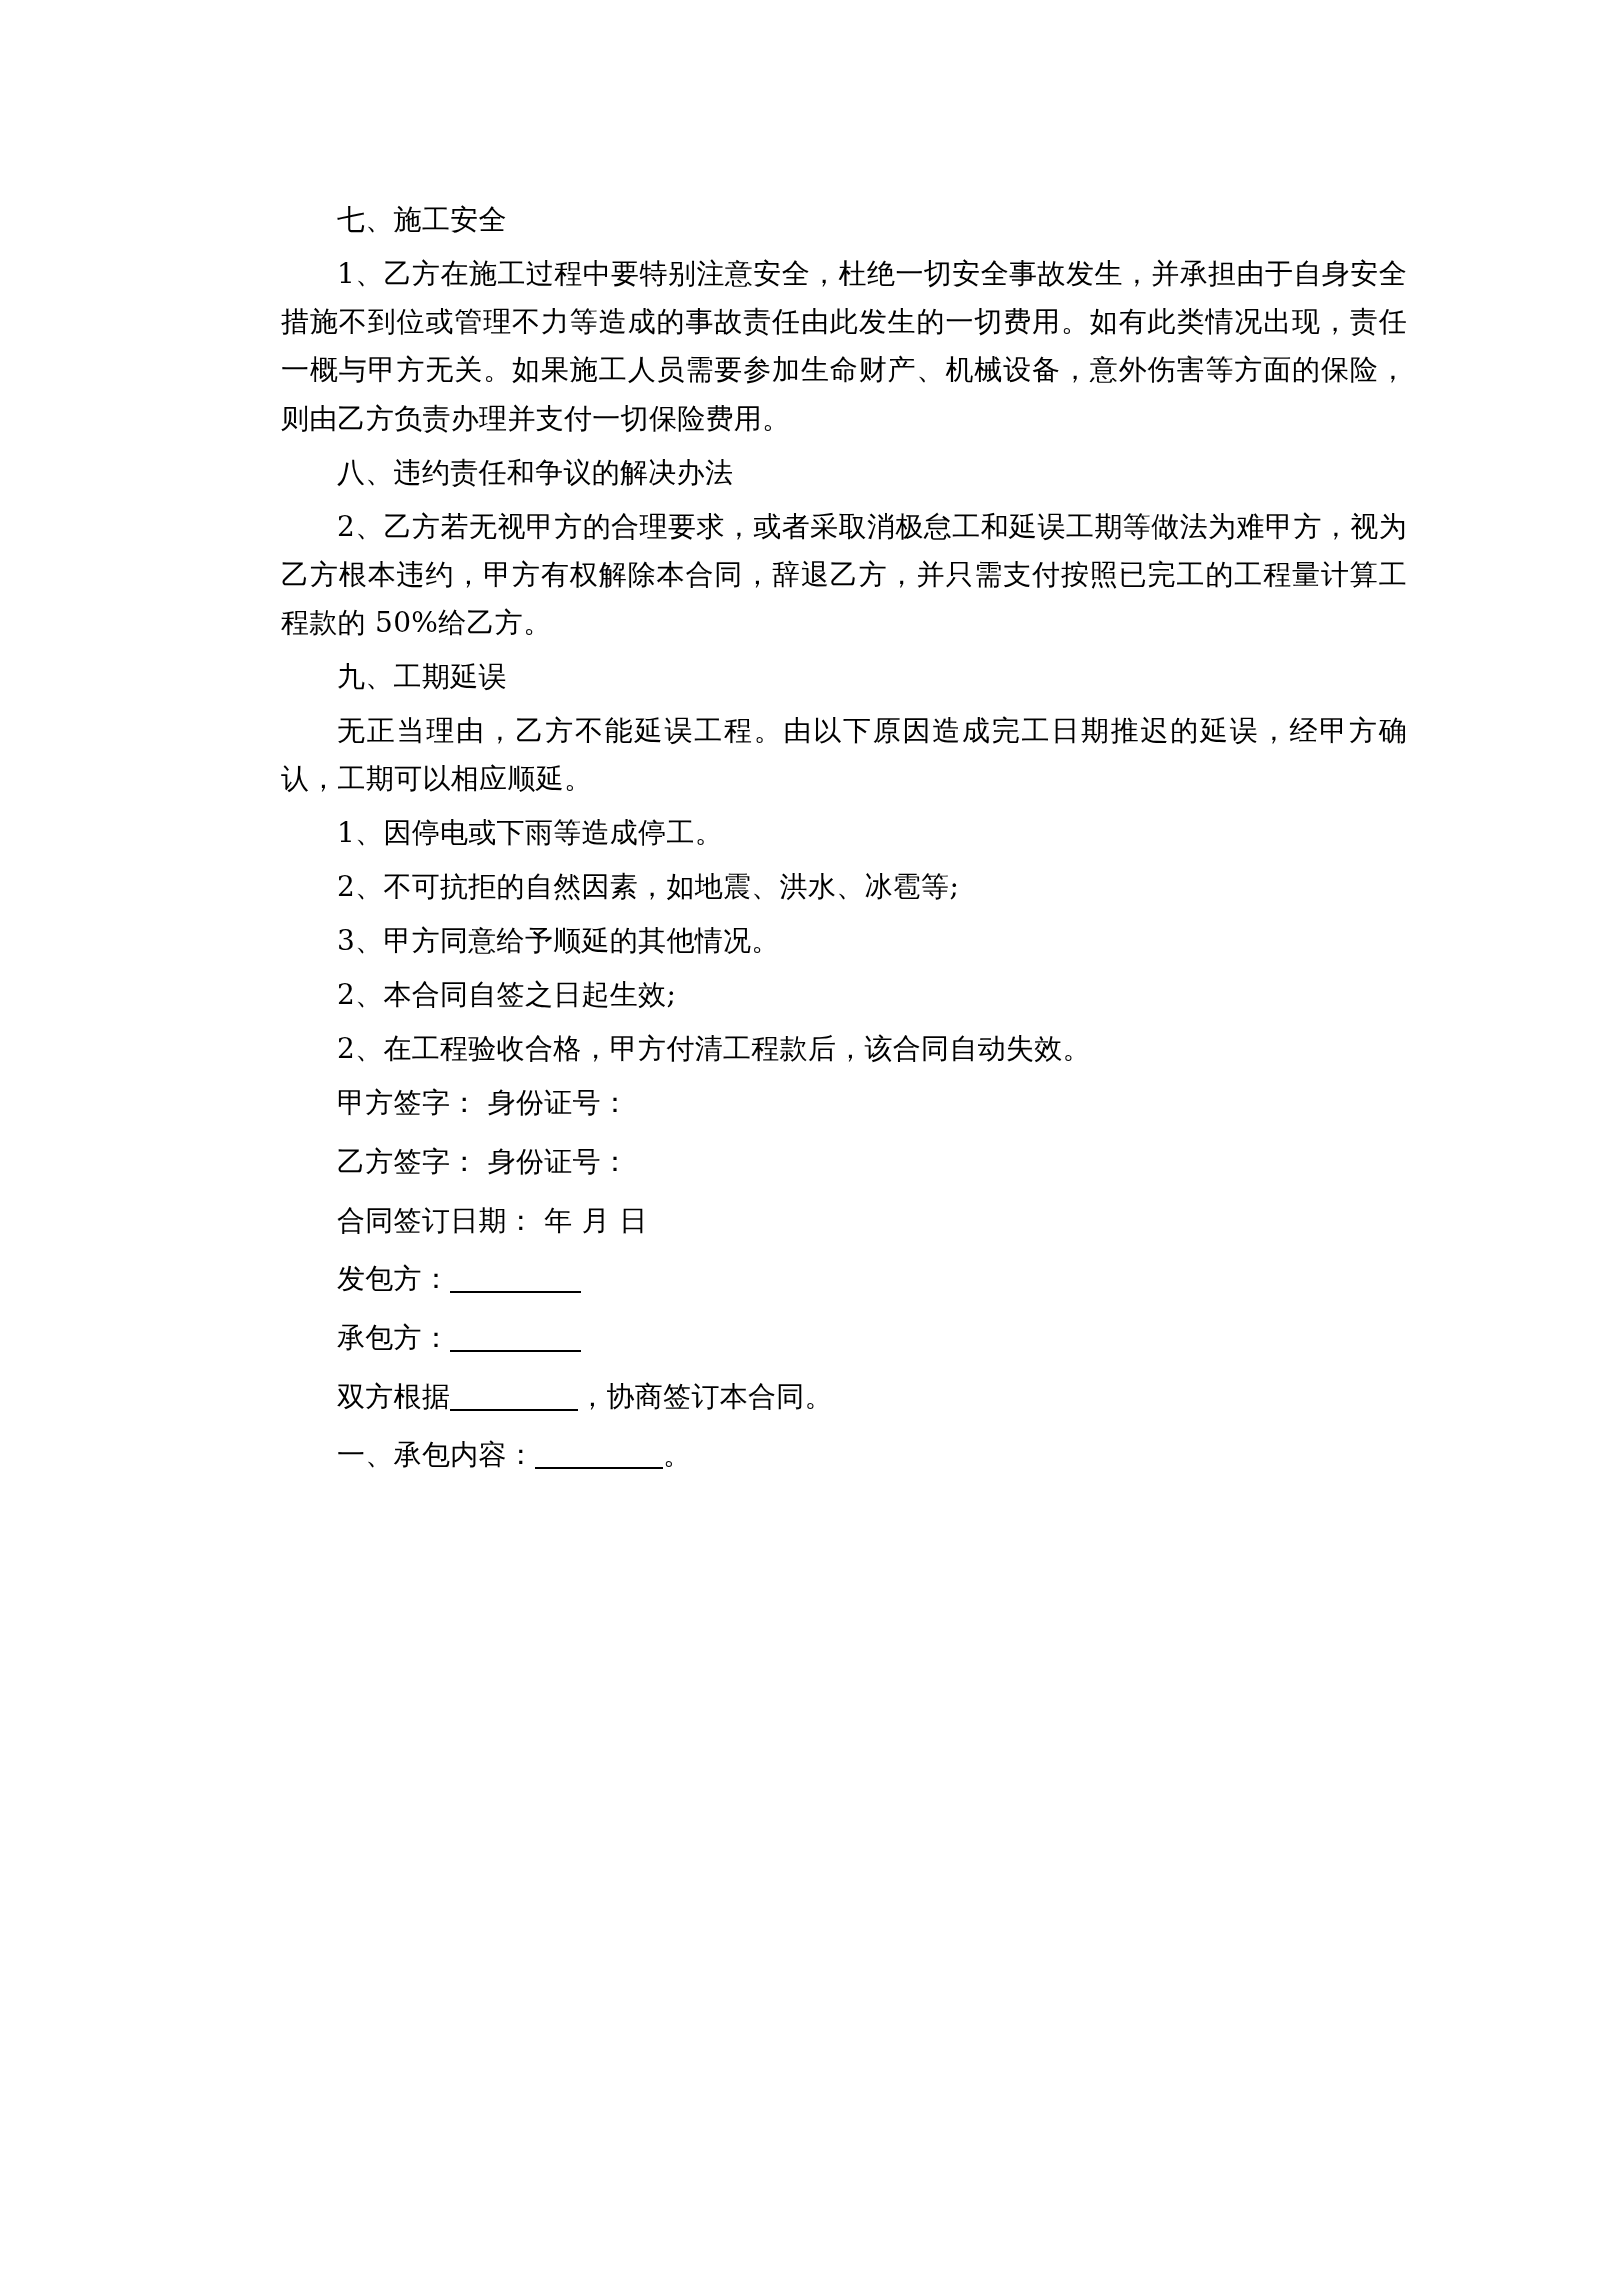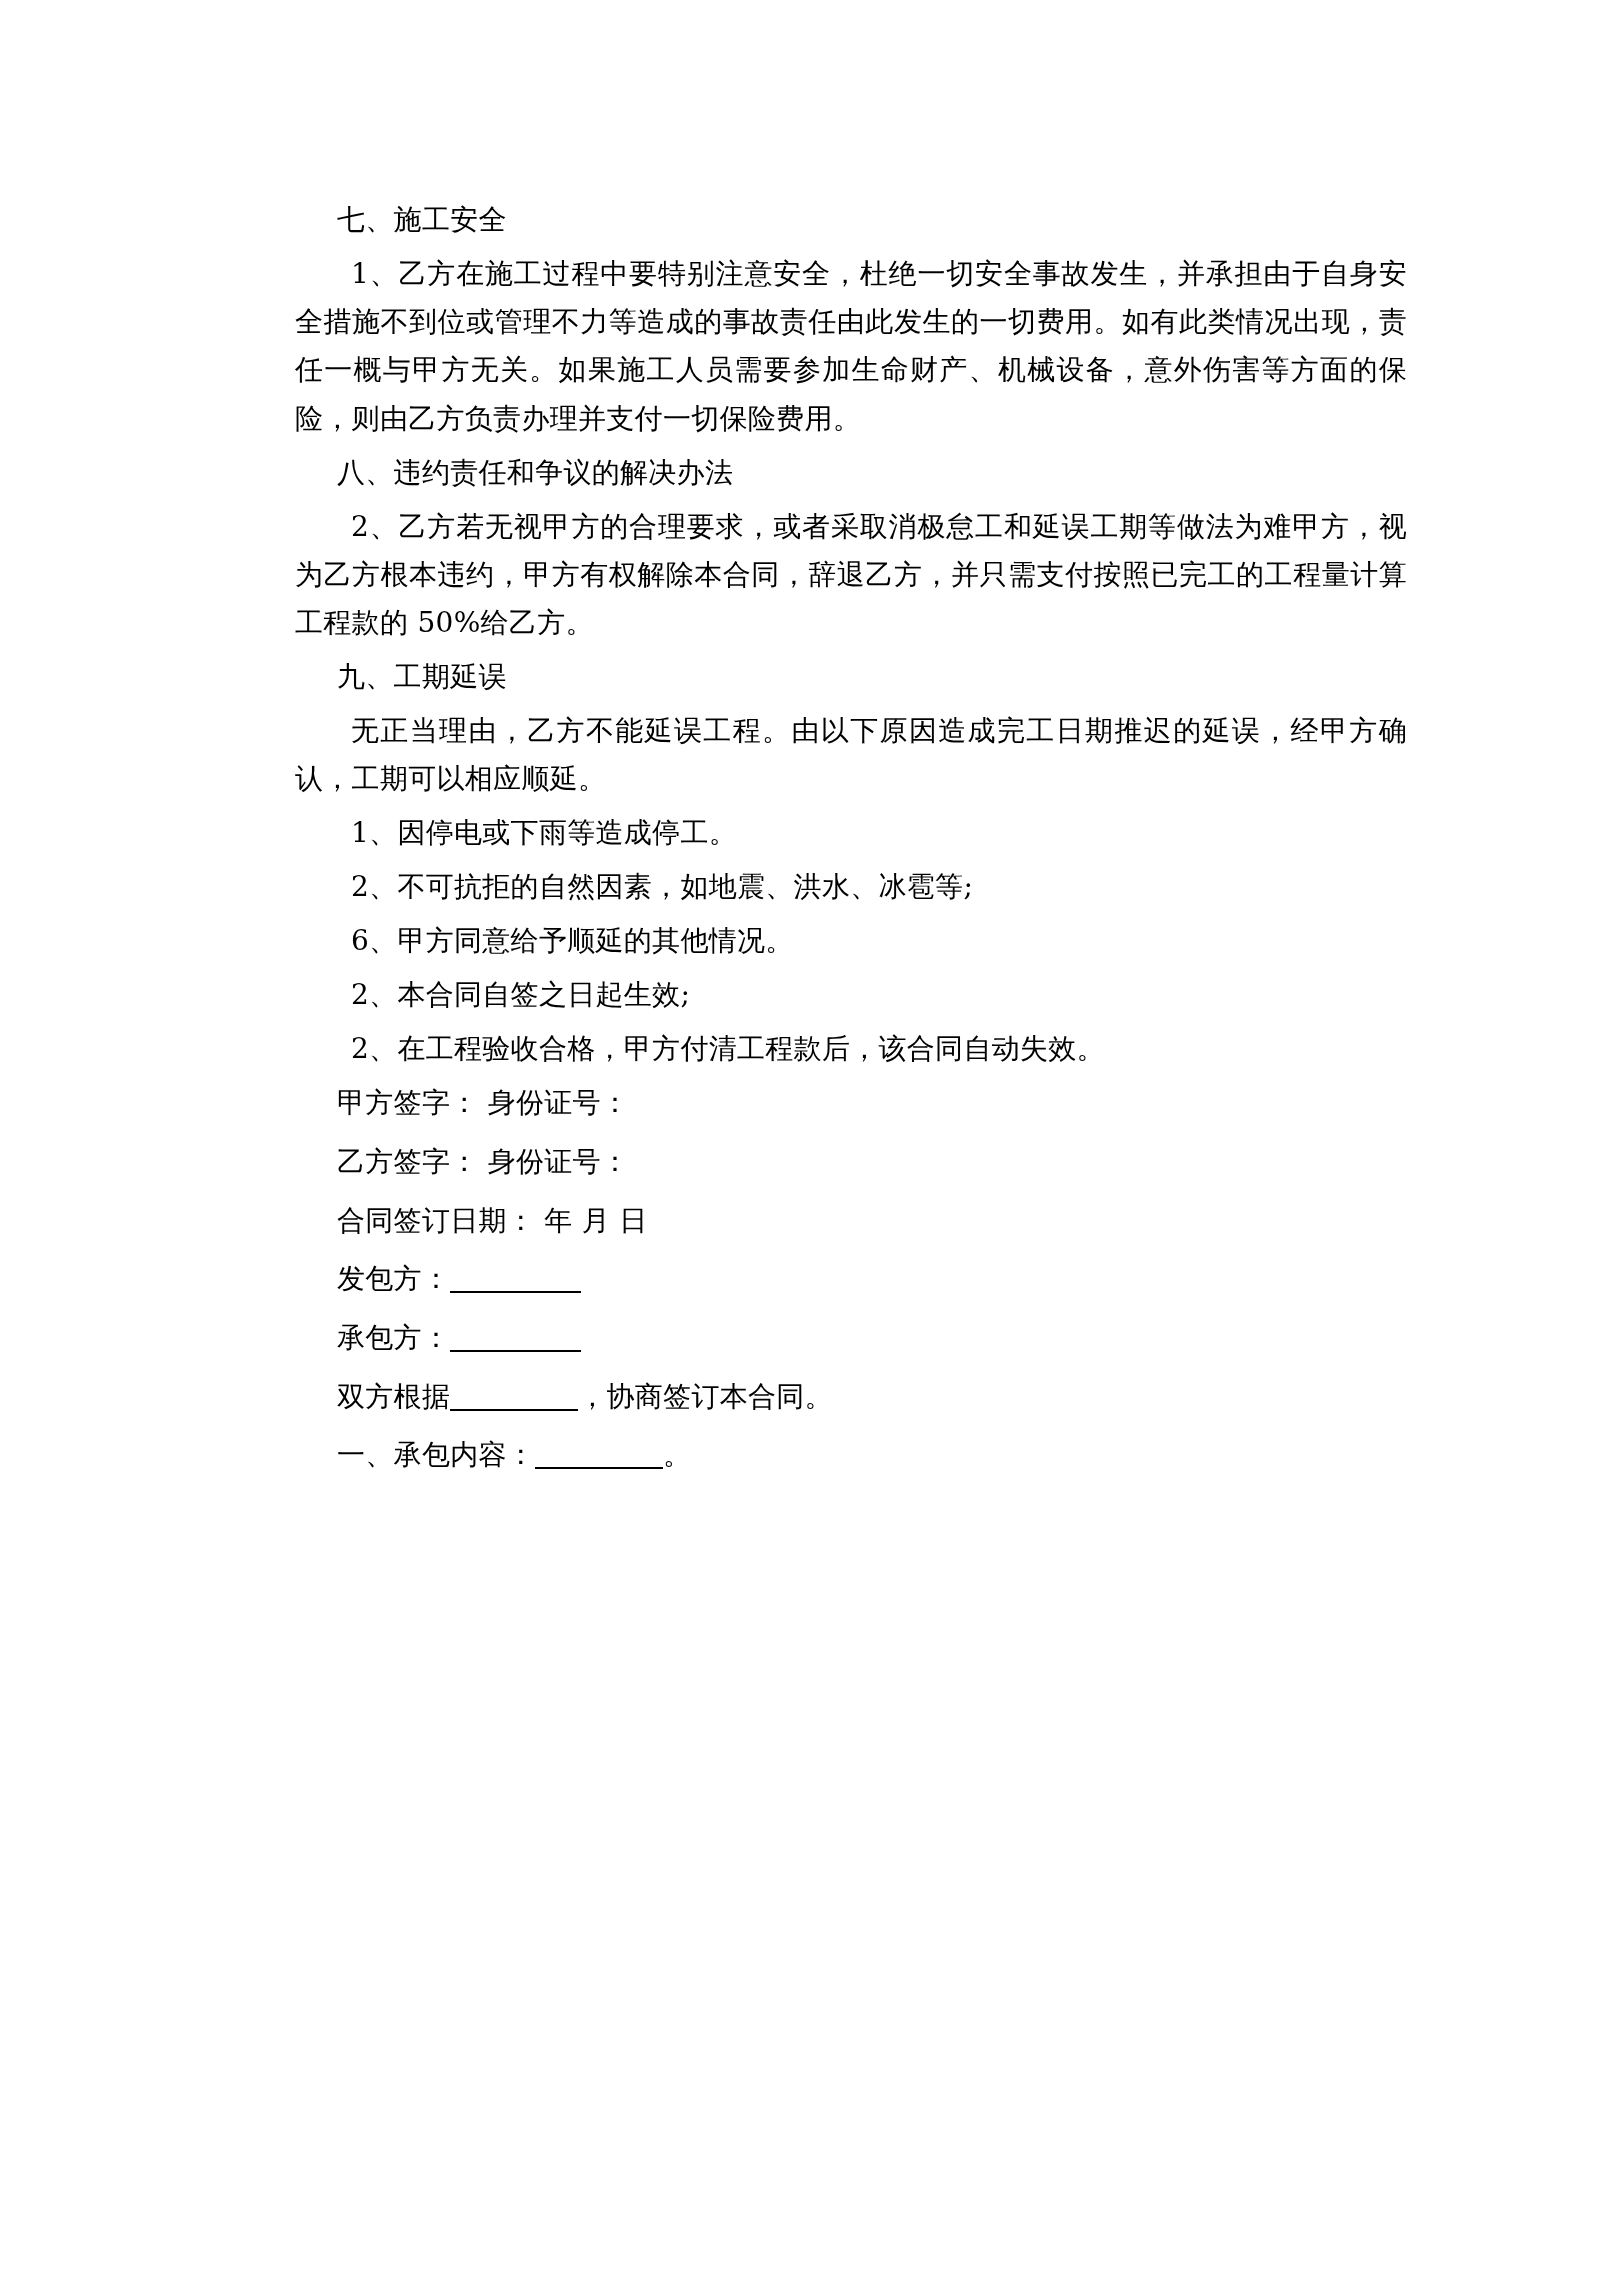--- a/index.html
+++ b/index.html
@@ -25,21 +25,20 @@
     font-size: 28px;
     line-height: 1.72;
     letter-spacing: 0.3px;
     text-align: justify;
   }
   p {
     margin: 0 0 5.9px 0;
   }
   .indent {
     text-indent: 2em;
-    margin-left: 14px;
   }
   .heading {
     text-indent: 2em;
     font-weight: normal;
   }
   .blank-line {
     display: inline-block;
     min-width: 131px;
     border-bottom: 2px solid #000;
     height: 1em;
@@ -62,21 +61,21 @@
     <p class="heading">七、施工安全</p>
     <p class="indent">1、乙方在施工过程中要特别注意安全，杜绝一切安全事故发生，并承担由于自身安全措施不到位或管理不力等造成的事故责任由此发生的一切费用。如有此类情况出现，责任一概与甲方无关。如果施工人员需要参加生命财产、机械设备，意外伤害等方面的保险，则由乙方负责办理并支付一切保险费用。</p>
 
     <p class="heading">八、违约责任和争议的解决办法</p>
     <p class="indent">2、乙方若无视甲方的合理要求，或者采取消极怠工和延误工期等做法为难甲方，视为乙方根本违约，甲方有权解除本合同，辞退乙方，并只需支付按照已完工的工程量计算工程款的 50%给乙方。</p>
 
     <p class="heading">九、工期延误</p>
     <p class="indent">无正当理由，乙方不能延误工程。由以下原因造成完工日期推迟的延误，经甲方确认，工期可以相应顺延。</p>
     <p class="indent">1、因停电或下雨等造成停工。</p>
     <p class="indent">2、不可抗拒的自然因素，如地震、洪水、冰雹等;</p>
-    <p class="indent">6、甲方同意给予顺延的其他情况。</p>
+    <p class="indent">3、甲方同意给予顺延的其他情况。</p>
 
     <p class="indent">2、本合同自签之日起生效;</p>
     <p class="indent">2、在工程验收合格，甲方付清工程款后，该合同自动失效。</p>
 
     <p class="sig-line">甲方签字：  身份证号：</p>
     <p class="sig-line">乙方签字：  身份证号：</p>
     <p class="sig-line">合同签订日期：  年  月  日</p>
 
     <p class="sig-line">
       <span>发包方：</span><span class="blank-line"></span>

